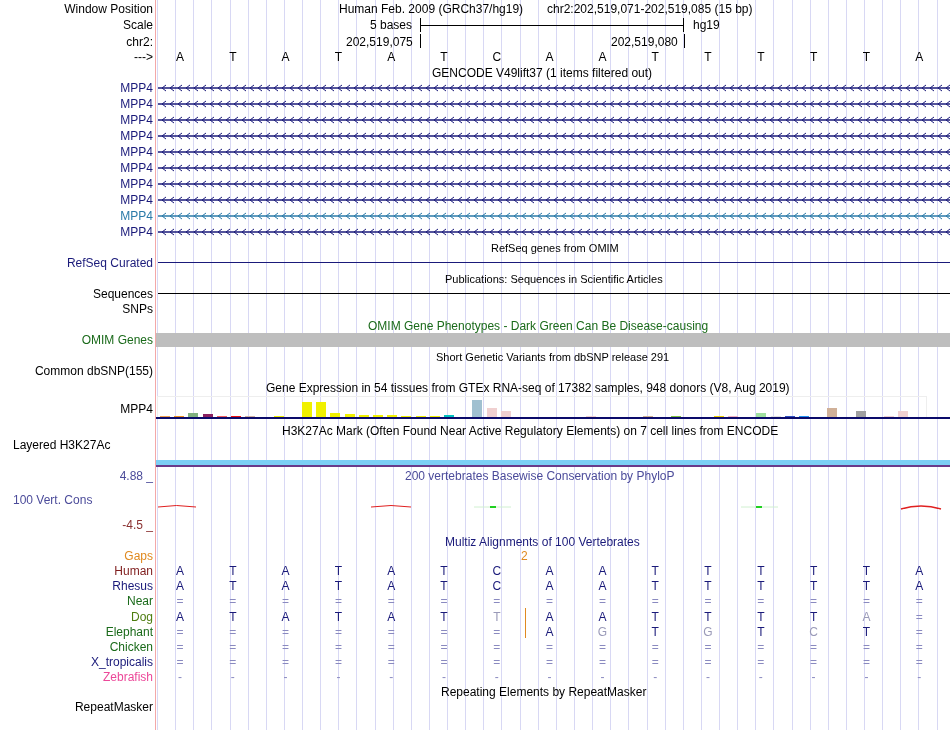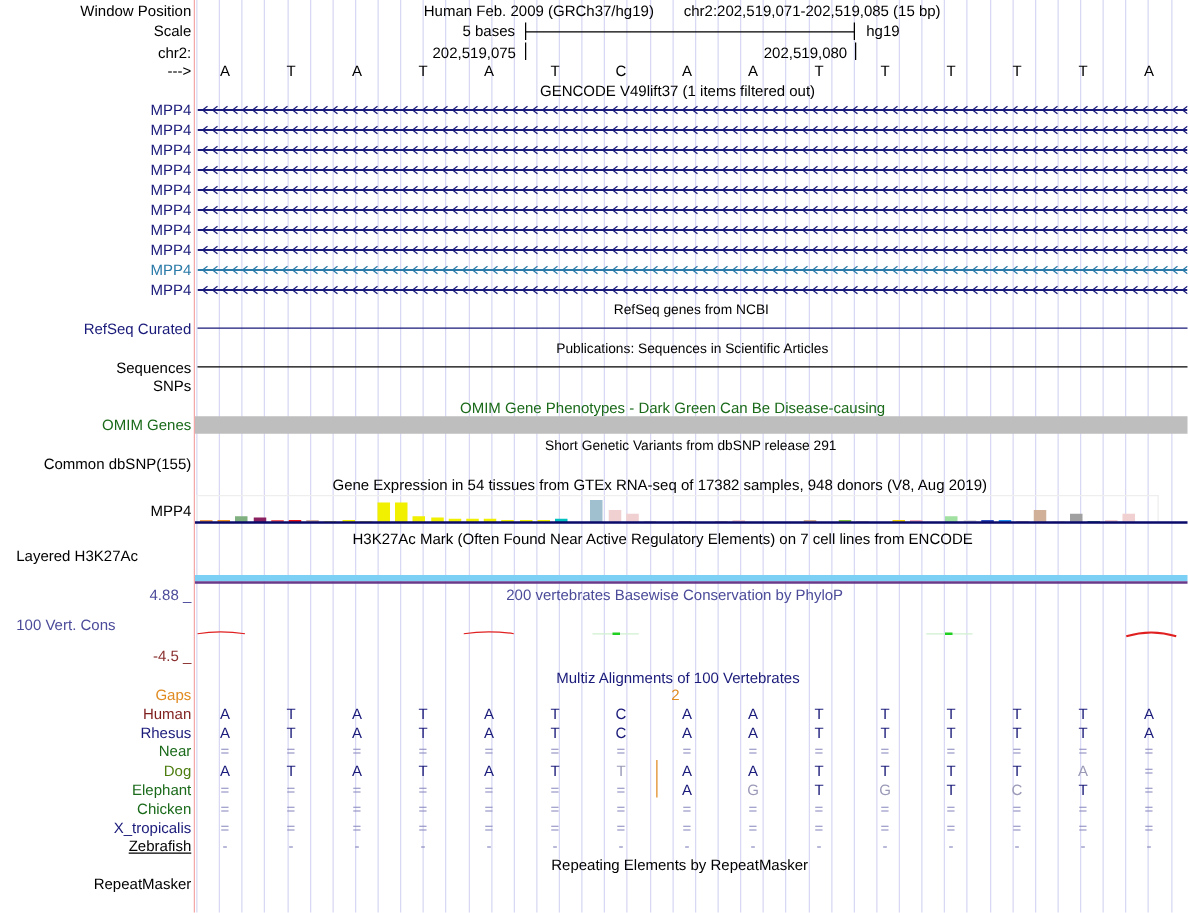--- a/index.html
+++ b/index.html
@@ -5,21 +5,21 @@
   html, body { margin:0; padding:0; background:#fff; }
   body { width:950px; height:730px; position:relative; overflow:hidden; font-family:"Liberation Sans", sans-serif; font-size:12px; color:#000; }
   #gridlayer { position:absolute; left:157px; top:0; width:793px; height:730px; }
   .vline { position:absolute; top:0; width:1px; height:730px; background:#d8d8f4; }
   .redline { position:absolute; left:155px; top:0; width:1px; height:730px; background:#f4a8a8; }
   .lab { position:absolute; right:797px; white-space:nowrap; text-align:right; font-size:12px; line-height:14px; }
   .ctr { position:absolute; white-space:nowrap; font-size:12px; line-height:14px; }
   .small { font-size:11px; }
   .navy { color:#1a1a7a; }
   .green { color:#1a6a1a; }
-  .orange { color:#e08a20;margin-left:16px; }
+  .orange { color:#e08a20; }
   .phy { color:#4b4b9a; }
   .base { position:absolute; width:20px; text-align:center; font-size:12px; line-height:14px; }
   .gene-line { position:absolute; left:158px; width:792px; height:14px; }
   .gene-line svg { display:block; }
   .hline { position:absolute; left:158px; width:792px; height:1px; }
   .bar { position:absolute; bottom:0; }
 </style>
 </head>
 <body>
 
@@ -175,21 +175,21 @@
     </div>
     <div class="lab" style="top: 225px; color: rgb(26, 26, 122);">MPP4</div>
     <div class="gene-line" style="top: 225px;">
       <svg width="792" height="14">
         <line x1="0" y1="7" x2="792" y2="7" stroke="#1a1a7a" stroke-width="1.5"></line>
         <path d="M8,4 L4,7 L8,10 M16,4 L12,7 L16,10 M24,4 L20,7 L24,10 M32,4 L28,7 L32,10 M40,4 L36,7 L40,10 M48,4 L44,7 L48,10 M56,4 L52,7 L56,10 M64,4 L60,7 L64,10 M72,4 L68,7 L72,10 M80,4 L76,7 L80,10 M88,4 L84,7 L88,10 M96,4 L92,7 L96,10 M104,4 L100,7 L104,10 M112,4 L108,7 L112,10 M120,4 L116,7 L120,10 M128,4 L124,7 L128,10 M136,4 L132,7 L136,10 M144,4 L140,7 L144,10 M152,4 L148,7 L152,10 M160,4 L156,7 L160,10 M168,4 L164,7 L168,10 M176,4 L172,7 L176,10 M184,4 L180,7 L184,10 M192,4 L188,7 L192,10 M200,4 L196,7 L200,10 M208,4 L204,7 L208,10 M216,4 L212,7 L216,10 M224,4 L220,7 L224,10 M232,4 L228,7 L232,10 M240,4 L236,7 L240,10 M248,4 L244,7 L248,10 M256,4 L252,7 L256,10 M264,4 L260,7 L264,10 M272,4 L268,7 L272,10 M280,4 L276,7 L280,10 M288,4 L284,7 L288,10 M296,4 L292,7 L296,10 M304,4 L300,7 L304,10 M312,4 L308,7 L312,10 M320,4 L316,7 L320,10 M328,4 L324,7 L328,10 M336,4 L332,7 L336,10 M344,4 L340,7 L344,10 M352,4 L348,7 L352,10 M360,4 L356,7 L360,10 M368,4 L364,7 L368,10 M376,4 L372,7 L376,10 M384,4 L380,7 L384,10 M392,4 L388,7 L392,10 M400,4 L396,7 L400,10 M408,4 L404,7 L408,10 M416,4 L412,7 L416,10 M424,4 L420,7 L424,10 M432,4 L428,7 L432,10 M440,4 L436,7 L440,10 M448,4 L444,7 L448,10 M456,4 L452,7 L456,10 M464,4 L460,7 L464,10 M472,4 L468,7 L472,10 M480,4 L476,7 L480,10 M488,4 L484,7 L488,10 M496,4 L492,7 L496,10 M504,4 L500,7 L504,10 M512,4 L508,7 L512,10 M520,4 L516,7 L520,10 M528,4 L524,7 L528,10 M536,4 L532,7 L536,10 M544,4 L540,7 L544,10 M552,4 L548,7 L552,10 M560,4 L556,7 L560,10 M568,4 L564,7 L568,10 M576,4 L572,7 L576,10 M584,4 L580,7 L584,10 M592,4 L588,7 L592,10 M600,4 L596,7 L600,10 M608,4 L604,7 L608,10 M616,4 L612,7 L616,10 M624,4 L620,7 L624,10 M632,4 L628,7 L632,10 M640,4 L636,7 L640,10 M648,4 L644,7 L648,10 M656,4 L652,7 L656,10 M664,4 L660,7 L664,10 M672,4 L668,7 L672,10 M680,4 L676,7 L680,10 M688,4 L684,7 L688,10 M696,4 L692,7 L696,10 M704,4 L700,7 L704,10 M712,4 L708,7 L712,10 M720,4 L716,7 L720,10 M728,4 L724,7 L728,10 M736,4 L732,7 L736,10 M744,4 L740,7 L744,10 M752,4 L748,7 L752,10 M760,4 L756,7 L760,10 M768,4 L764,7 L768,10 M776,4 L772,7 L776,10 M784,4 L780,7 L784,10 M792,4 L788,7 L792,10 " stroke="#1a1a7a" stroke-width="1" fill="none"></path>
       </svg>
     </div>
   </div>
 
-<div class="ctr small" style="left:491px;top:241px">RefSeq genes from NCBI</div>
+<div class="ctr small" style="left:491px;top:241px">RefSeq genes from OMIM</div>
 <div class="lab navy" style="top:256px">RefSeq Curated</div>
 <div class="hline" style="top:262px;background:#1a1a7a"></div>
 
 <div class="ctr small" style="left:445px;top:272px">Publications: Sequences in Scientific Articles</div>
 <div class="lab" style="top:287px">Sequences</div>
 <div class="lab" style="top:302px">SNPs</div>
 <div class="hline" style="top:293px;background:#000"></div>
 
 <div class="ctr green" style="left:368px;top:319px">OMIM Gene Phenotypes - Dark Green Can Be Disease-causing</div>
 <div class="lab green" style="top:333px">OMIM Genes</div>
@@ -387,21 +387,21 @@
     <div class="base" style="left: 434px; top: 655.2px; color: rgb(138, 138, 192);">=</div>
     <div class="base" style="left: 486.8px; top: 655.2px; color: rgb(138, 138, 192);">=</div>
     <div class="base" style="left: 539.6px; top: 655.2px; color: rgb(138, 138, 192);">=</div>
     <div class="base" style="left: 592.4px; top: 655.2px; color: rgb(138, 138, 192);">=</div>
     <div class="base" style="left: 645.2px; top: 655.2px; color: rgb(138, 138, 192);">=</div>
     <div class="base" style="left: 698px; top: 655.2px; color: rgb(138, 138, 192);">=</div>
     <div class="base" style="left: 750.8px; top: 655.2px; color: rgb(138, 138, 192);">=</div>
     <div class="base" style="left: 803.6px; top: 655.2px; color: rgb(138, 138, 192);">=</div>
     <div class="base" style="left: 856.4px; top: 655.2px; color: rgb(138, 138, 192);">=</div>
     <div class="base" style="left: 909.2px; top: 655.2px; color: rgb(138, 138, 192);">=</div>
-    <div class="lab" style="top: 670.4px; color: #000000; text-decoration: underline;">Zebrafish</div>
+    <div class="lab" style="top: 670.4px; color: #ec4899;">Zebrafish</div>
     <div class="base" style="left: 170px; top: 670.4px; color: rgb(138, 138, 192);">-</div>
     <div class="base" style="left: 222.8px; top: 670.4px; color: rgb(138, 138, 192);">-</div>
     <div class="base" style="left: 275.6px; top: 670.4px; color: rgb(138, 138, 192);">-</div>
     <div class="base" style="left: 328.4px; top: 670.4px; color: rgb(138, 138, 192);">-</div>
     <div class="base" style="left: 381.2px; top: 670.4px; color: rgb(138, 138, 192);">-</div>
     <div class="base" style="left: 434px; top: 670.4px; color: rgb(138, 138, 192);">-</div>
     <div class="base" style="left: 486.8px; top: 670.4px; color: rgb(138, 138, 192);">-</div>
     <div class="base" style="left: 539.6px; top: 670.4px; color: rgb(138, 138, 192);">-</div>
     <div class="base" style="left: 592.4px; top: 670.4px; color: rgb(138, 138, 192);">-</div>
     <div class="base" style="left: 645.2px; top: 670.4px; color: rgb(138, 138, 192);">-</div>

